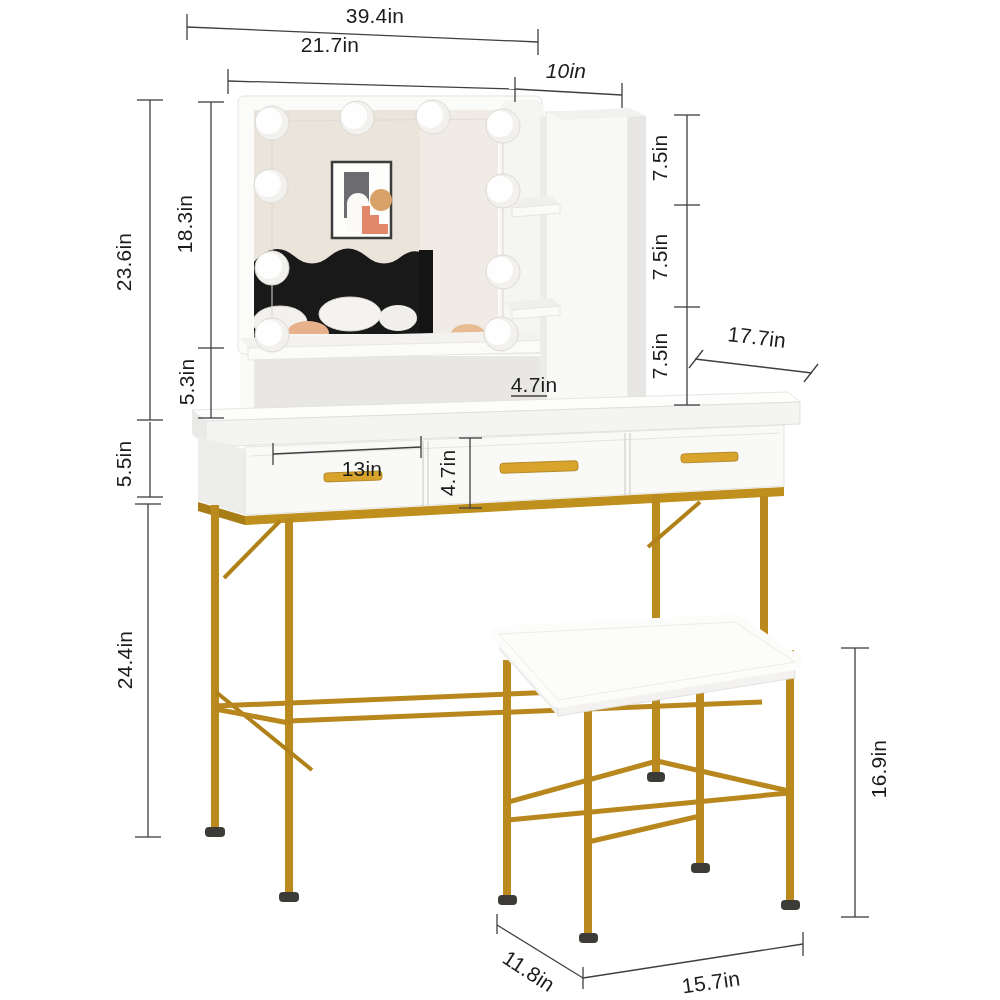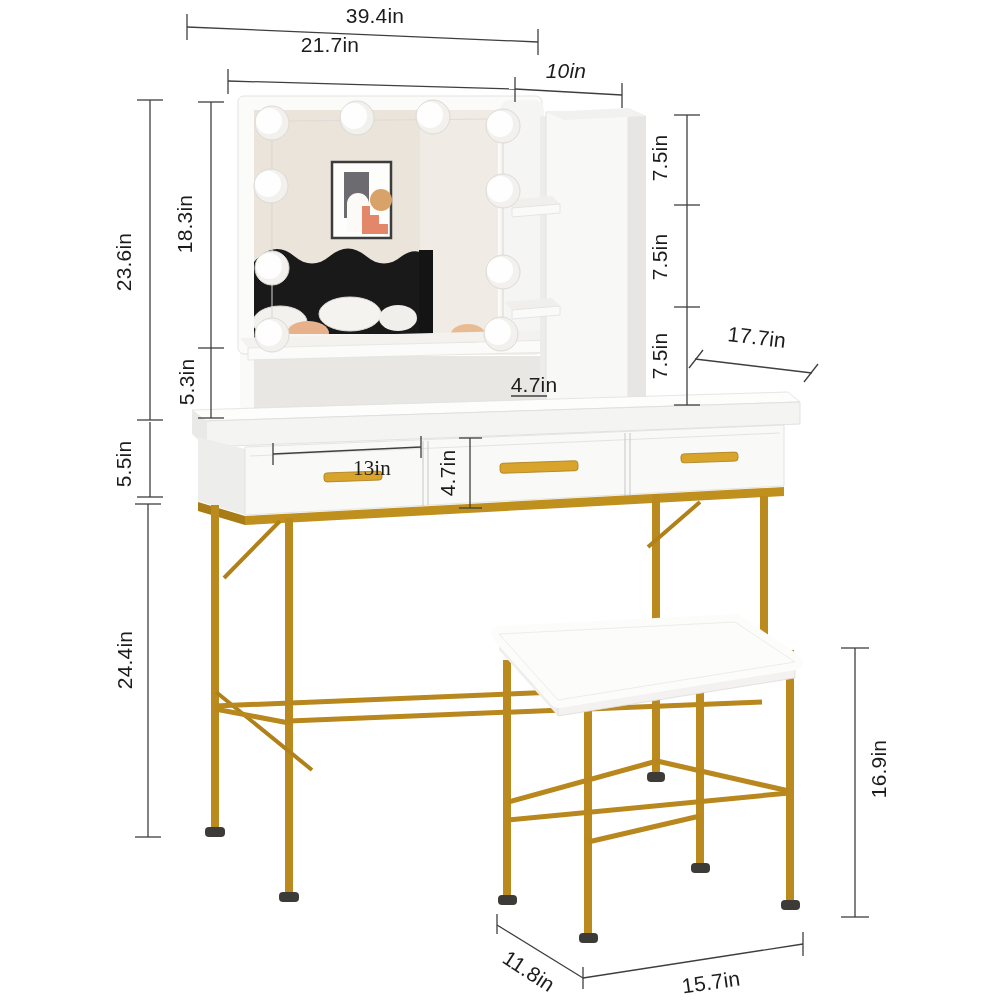--- a/index.html
+++ b/index.html
@@ -298,20 +298,20 @@
 <div class="dim-label rot-ccw" style="left:186px;top:382px;">5.3in</div>
 <div class="dim-label rot-ccw" style="left:123px;top:464px;">5.5in</div>
 <div class="dim-label rot-ccw" style="left:124px;top:660px;">24.4in</div>
 
 <div class="dim-label rot-ccw" style="left:659px;top:158px;">7.5in</div>
 <div class="dim-label rot-ccw" style="left:659px;top:257px;">7.5in</div>
 <div class="dim-label rot-ccw" style="left:659px;top:356px;">7.5in</div>
 <div class="dim-label rot-depth" style="left:757px;top:337px;">17.7in</div>
 
 <div class="dim-label" style="left:534px;top:384px;">4.7in</div>
-<div class="dim-label" style="left:372px;top:468px;font-family:Liberation Serif, serif;">13in</div>
+<div class="dim-label" style="left:362px;top:468px;">13in</div>
 <div class="dim-label rot-ccw" style="left:447px;top:473px;">4.7in</div>
 
 <div class="dim-label rot-ccw" style="left:878px;top:769px;">16.9in</div>
 <div class="dim-label rot-stool-depth" style="left:529px;top:971px;">11.8in</div>
 <div class="dim-label rot-stool-width" style="left:711px;top:982px;">15.7in</div>
 
 </div>
 
 </body></html>

